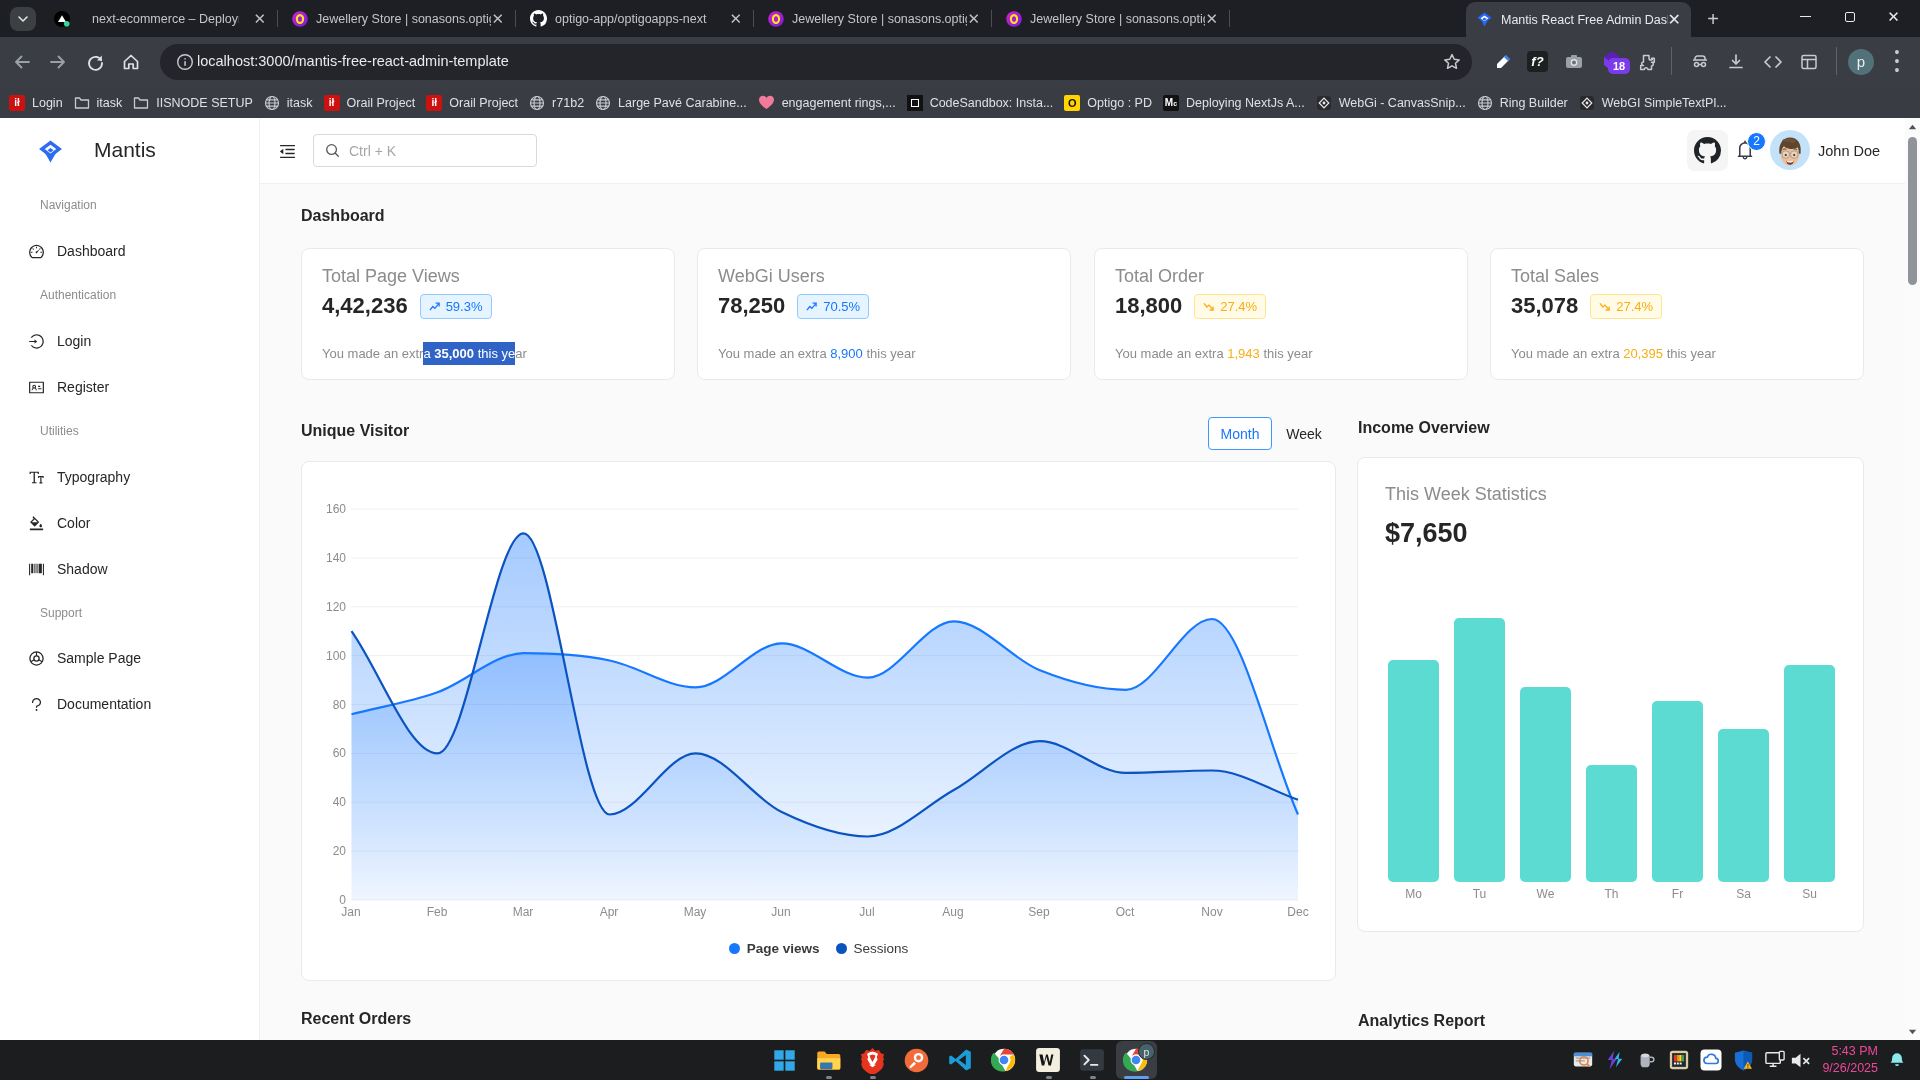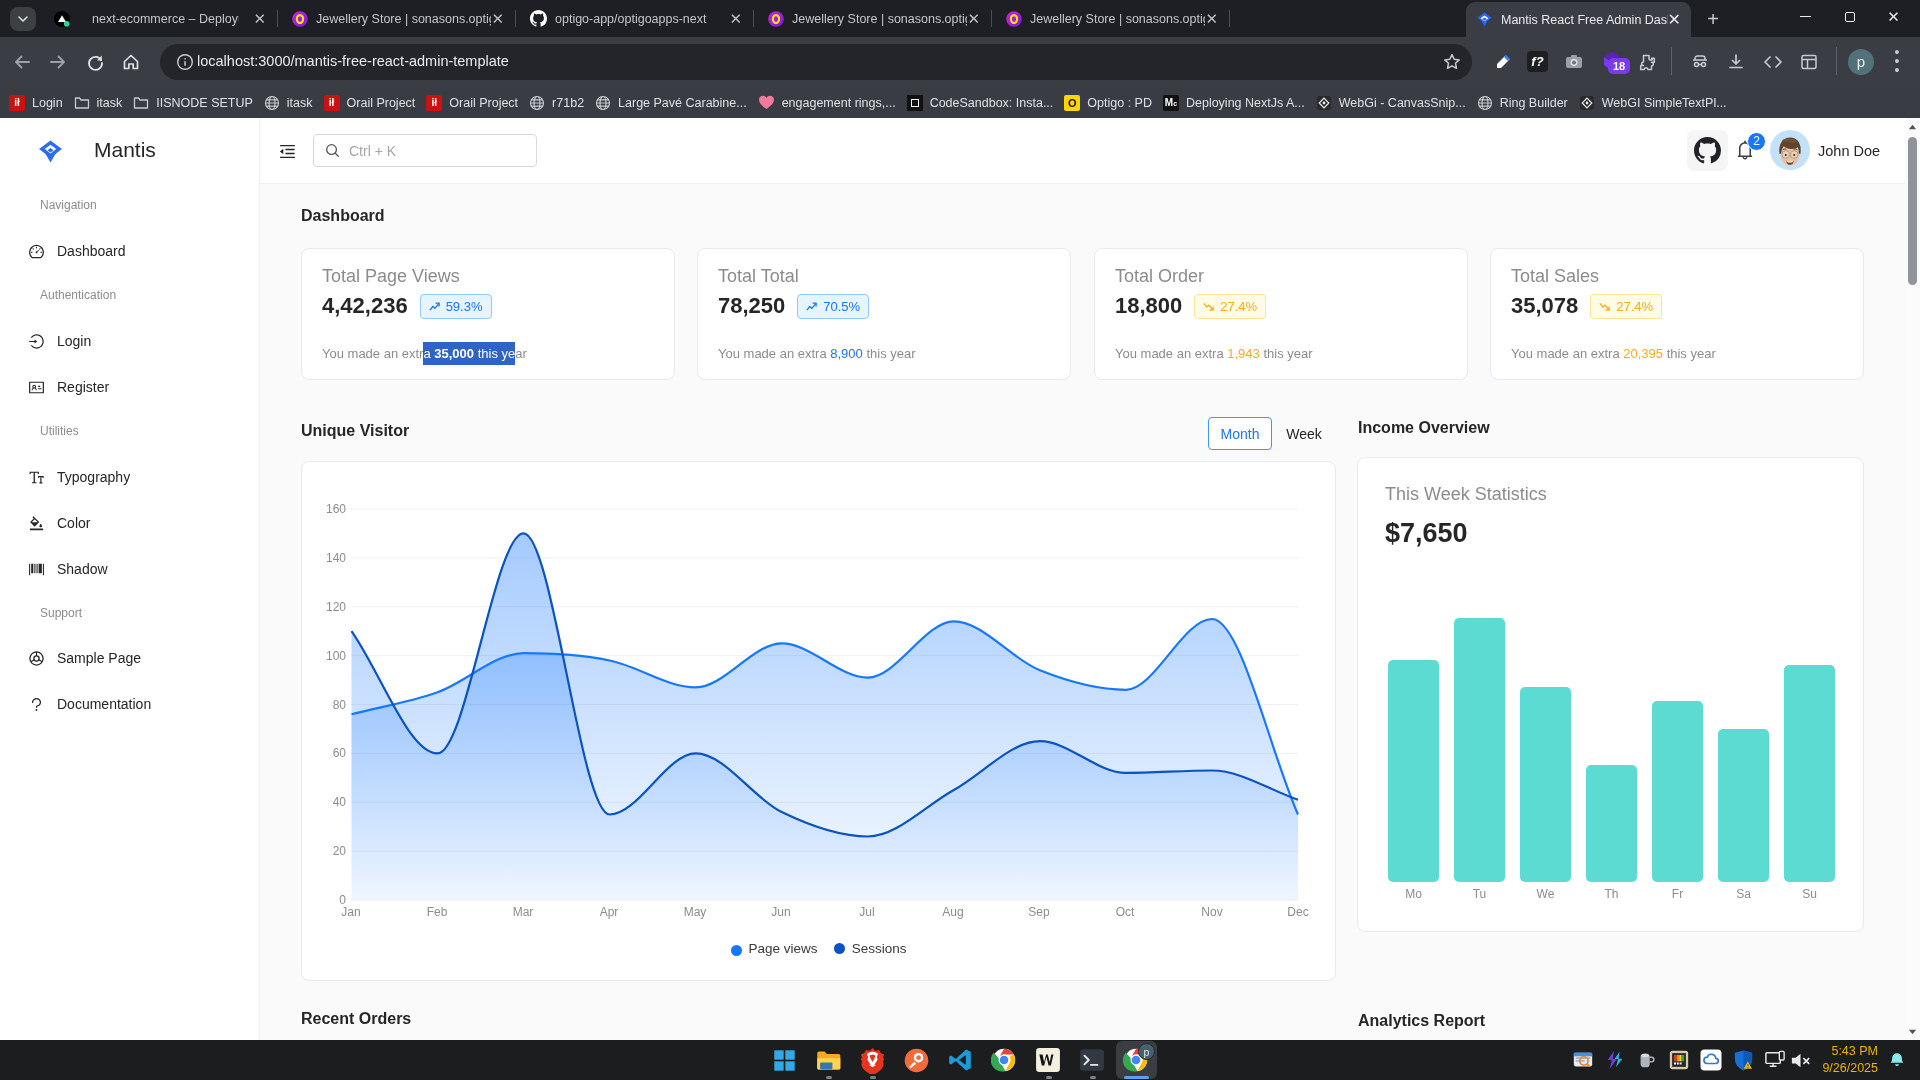--- a/index.html
+++ b/index.html
@@ -372,21 +372,21 @@
       <div style="position:absolute;left:20px;top:44px;display:flex;align-items:center;gap:12px;">
         <span class="statnum">4,42,236</span>
         <span class="badge blue"><svg width="11" height="11" viewBox="0 0 12 12">
               <path d="M1 10l3.2-4 2.2 2L11 2.5" stroke="#1677ff" stroke-width="1.4" fill="none"></path>
               <path d="M7.2 2.2H11v3.8" stroke="#1677ff" stroke-width="1.4" fill="none"></path>
             </svg>59.3%</span>
       </div>
       <div class="extra" style="position:absolute;left:20px;top:97px;">You made an extr<span style="background:#2f63c5;color:#fff;padding:4px 0;">a <b style="font-weight:700;">35,000</b> this ye</span>ar</div>
     </div>
     <div class="card" style="left:697px;top:130px;width:374px;height:132px;">
-      <div class="cardtitle" style="position:absolute;left:20px;top:17px;">Total Total</div>
+      <div class="cardtitle" style="position:absolute;left:20px;top:17px;">WebGi Users</div>
       <div style="position:absolute;left:20px;top:44px;display:flex;align-items:center;gap:12px;">
         <span class="statnum">78,250</span>
         <span class="badge blue"><svg width="11" height="11" viewBox="0 0 12 12">
               <path d="M1 10l3.2-4 2.2 2L11 2.5" stroke="#1677ff" stroke-width="1.4" fill="none"></path>
               <path d="M7.2 2.2H11v3.8" stroke="#1677ff" stroke-width="1.4" fill="none"></path>
             </svg>70.5%</span>
       </div>
       <div class="extra" style="position:absolute;left:20px;top:97px;">You made an extra <span style="color:#1677ff;">8,900</span> this year</div>
     </div>
     <div class="card" style="left:1094px;top:130px;width:374px;height:132px;">
@@ -458,21 +458,21 @@
           <text x="1125" y="916">Oct</text>
             <text x="1212" y="916">Nov</text>
             <text x="1298" y="916">Dec</text>
         </g>
         <path d="M351.5,714.3 C380.2,706.9 408.9,702.5 437.5,692.3 C466.2,682.1 494.9,653.2 523.6,653.2 C552.3,653.2 581.0,654.8 609.6,660.5 C638.3,666.2 667.0,687.4 695.7,687.4 C724.4,687.4 753.0,643.4 781.7,643.4 C810.4,643.4 839.1,677.6 867.8,677.6 C896.5,677.6 925.1,621.4 953.8,621.4 C982.5,621.4 1011.2,658.9 1039.9,670.3 C1068.5,681.7 1097.2,689.8 1125.9,689.8 C1154.6,689.8 1183.3,619.0 1212.0,619.0 C1240.6,619.0 1269.3,749.3 1298.0,814.5 L1298.0,900 L351.5,900 Z" fill="url(#ag)"></path>
         <path d="M351.5,631.2 C380.2,671.9 408.9,753.4 437.5,753.4 C466.2,753.4 494.9,533.4 523.6,533.4 C552.3,533.4 581.0,814.5 609.6,814.5 C638.3,814.5 667.0,753.4 695.7,753.4 C724.4,753.4 753.0,798.2 781.7,812.0 C810.4,825.9 839.1,836.5 867.8,836.5 C896.5,836.5 925.1,805.9 953.8,790.0 C982.5,774.1 1011.2,741.2 1039.9,741.2 C1068.5,741.2 1097.2,772.9 1125.9,772.9 C1154.6,772.9 1183.3,770.5 1212.0,770.5 C1240.6,770.5 1269.3,790.0 1298.0,799.8 L1298.0,900 L351.5,900 Z" fill="url(#ag)"></path>
         <path d="M351.5,714.3 C380.2,706.9 408.9,702.5 437.5,692.3 C466.2,682.1 494.9,653.2 523.6,653.2 C552.3,653.2 581.0,654.8 609.6,660.5 C638.3,666.2 667.0,687.4 695.7,687.4 C724.4,687.4 753.0,643.4 781.7,643.4 C810.4,643.4 839.1,677.6 867.8,677.6 C896.5,677.6 925.1,621.4 953.8,621.4 C982.5,621.4 1011.2,658.9 1039.9,670.3 C1068.5,681.7 1097.2,689.8 1125.9,689.8 C1154.6,689.8 1183.3,619.0 1212.0,619.0 C1240.6,619.0 1269.3,749.3 1298.0,814.5" fill="none" stroke="#1677ff" stroke-width="2.2"></path>
         <path d="M351.5,631.2 C380.2,671.9 408.9,753.4 437.5,753.4 C466.2,753.4 494.9,533.4 523.6,533.4 C552.3,533.4 581.0,814.5 609.6,814.5 C638.3,814.5 667.0,753.4 695.7,753.4 C724.4,753.4 753.0,798.2 781.7,812.0 C810.4,825.9 839.1,836.5 867.8,836.5 C896.5,836.5 925.1,805.9 953.8,790.0 C982.5,774.1 1011.2,741.2 1039.9,741.2 C1068.5,741.2 1097.2,772.9 1125.9,772.9 C1154.6,772.9 1183.3,770.5 1212.0,770.5 C1240.6,770.5 1269.3,790.0 1298.0,799.8" fill="none" stroke="#0a53c0" stroke-width="2.2"></path>
       </svg>
       <div style="position:absolute;left:0;width:100%;top:479px;display:flex;justify-content:center;gap:16px;align-items:center;font-size:13.5px;color:#3a3a3a;">
-        <span style="display:flex;align-items:flex-end;gap:7px;"><span style="width:11px;height:11px;border-radius:50%;background:#1677ff;"></span>Page views</span>
+        <span style="display:flex;align-items:center;gap:7px;font-weight:bold;"><span style="width:11px;height:11px;border-radius:50%;background:#1677ff;"></span>Page views</span>
         <span style="display:flex;align-items:center;gap:7px;"><span style="width:11px;height:11px;border-radius:50%;background:#0a53c0;"></span>Sessions</span>
       </div>
     </div>
 
     <h5 class="sect" style="left:1358px;top:301px;">Income Overview</h5>
     <div class="card" style="left:1357px;top:339px;width:507px;height:475px;">
       <div class="cardtitle" style="position:absolute;left:27px;top:26px;">This Week Statistics</div>
       <div class="statnum" style="position:absolute;left:27px;top:60px;font-size:27px;">$7,650</div>
       <svg style="position:absolute;left:0;top:0;" width="505" height="473" viewBox="1357 457 505 473">
         <g fill="#5cdbd3">
@@ -643,20 +643,20 @@
         <path d="M6 18h7M9.5 15v3" stroke="#e8eaed" stroke-width="1.5"></path>
         <rect x="16" y="2.5" width="5" height="9" rx="1" fill="#1c1d1e" stroke="#e8eaed" stroke-width="1.4"></rect>
       </svg>
     </div>
   <div class="tkicon" style="left:1785px;">
       <svg width="23" height="23" viewBox="0 0 24 24">
         <path d="M3 9v6h4l5 4V5L7 9z" fill="#e8eaed"></path>
         <path d="M15 9.5l6 6m0-6l-6 6" stroke="#e8eaed" stroke-width="1.7"></path>
       </svg>
     </div>
-  <div class="abs" style="left:1806px;top:3px;width:72px;height:34px;color:#eab308;font-size:12.5px;text-align:right;line-height:17px;">5:43 PM<br>9/26/2025</div>
+  <div class="abs" style="left:1806px;top:3px;width:72px;height:34px;color:#ec4899;font-size:12.5px;text-align:right;line-height:17px;">5:43 PM<br>9/26/2025</div>
   <div class="tkicon" style="left:1882px;">
       <svg width="18" height="18" viewBox="0 0 24 24">
         <path d="M12 3a6.5 6.5 0 00-6.5 6.5c0 3.5-1 5-2 6h17c-1-1-2-2.5-2-6A6.5 6.5 0 0012 3z" fill="#8ae9ec"></path>
         <path d="M9.5 17.5a2.5 2.5 0 005 0z" fill="#8ae9ec"></path>
       </svg>
     </div>
 </div>
 
 </body></html>

